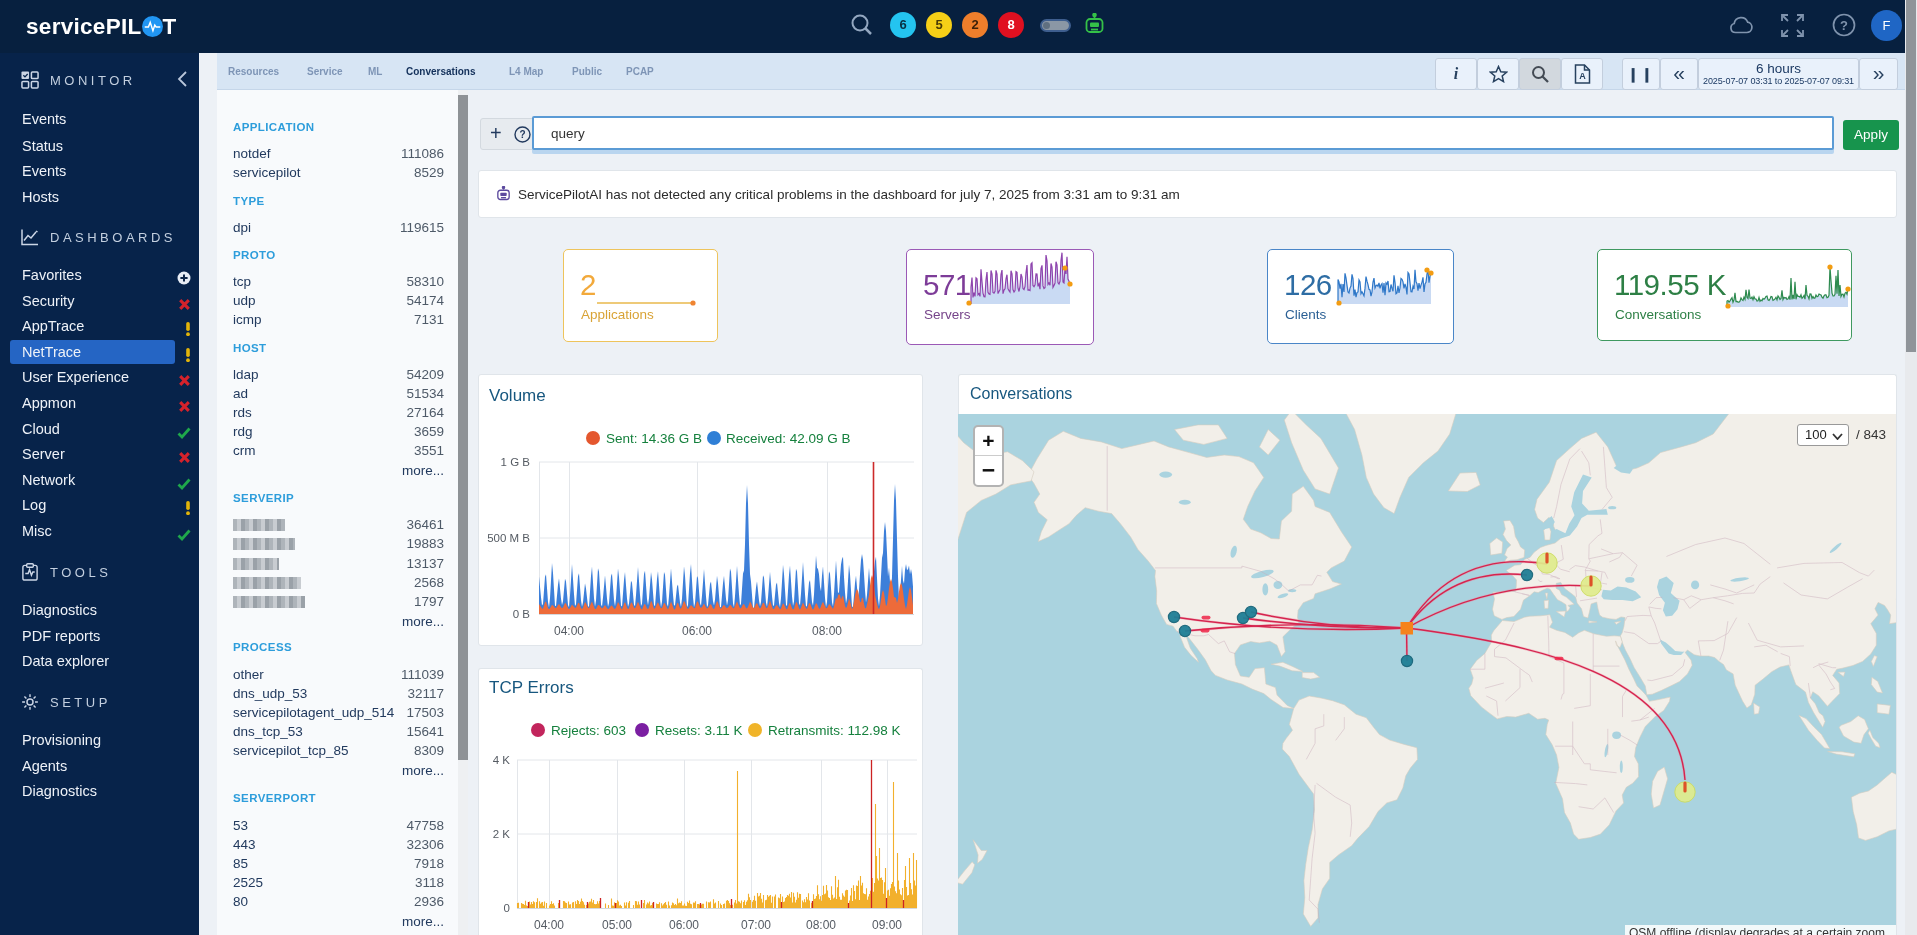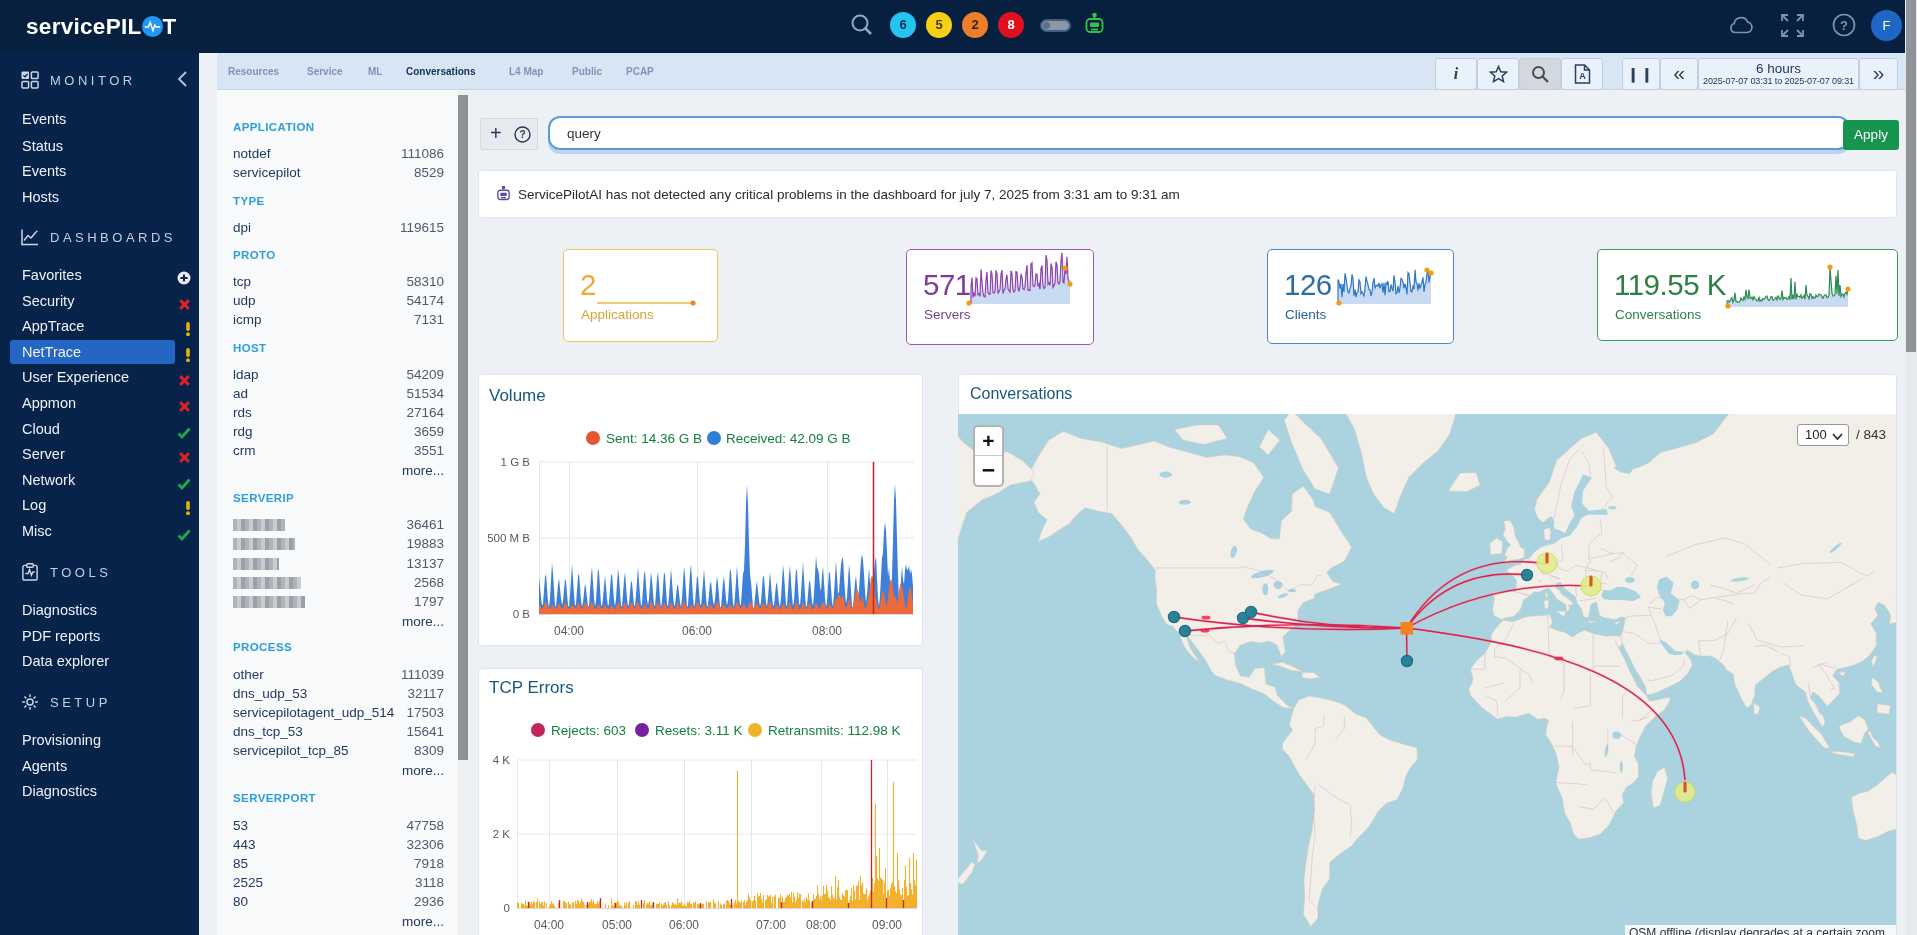--- a/index.html
+++ b/index.html
@@ -307,21 +307,21 @@
       <div class="fmore" style="top:824px">more...</div>
     </div>
 
 <div class="abs" style="left:480px;top:118px;width:58px;height:32px;background:#e7ebef;border:1px solid #d3d9df;border-radius:3px 0 0 3px">
   <span style="position:absolute;left:9px;top:3px;font-size:20px;color:#223a5e">+</span>
   <svg style="position:absolute;left:33px;top:7px" width="17" height="17" viewBox="0 0 17 17">
         <circle cx="8.5" cy="8.5" r="7.5" fill="none" stroke="#223a5e" stroke-width="1.4"></circle>
         <text x="8.5" y="12" text-anchor="middle" font-size="10" font-weight="700" fill="#223a5e" font-family="Liberation Sans">?</text>
       </svg>
 </div>
-<div class="abs" style="left:548px;top:116px;width:1302px;height:34px;background:#fff;border:2px solid #5b9bd5;border-radius:12px;box-shadow:0 4px 0 0 #b9d5ef">
+<div class="abs" style="left:532px;top:116px;width:1302px;height:34px;background:#fff;border:2px solid #5b9bd5;border-radius:2px;box-shadow:0 4px 0 0 #b9d5ef">
   <span style="position:absolute;left:17px;top:8px;font-size:13.5px;color:#333">query</span>
 </div>
 <div class="abs" style="left:1843px;top:120px;width:56px;height:30px;background:#17944d;border-radius:3px;color:#fff;font-size:13.5px;text-align:center;line-height:30px">Apply</div>
 <div class="panel" style="left:478px;top:170px;width:1419px;height:48px"></div>
 <svg class="abs" style="left:495px;top:186px" width="17" height="17" viewBox="0 0 23 24">
       <g stroke="#5c4a9e" stroke-width="1.9" fill="none">
         <path d="M11.5,1v4"></path>
         <circle cx="11.5" cy="2" r="1.5" fill="#5c4a9e"></circle>
         <rect x="3.5" y="6" width="16" height="13" rx="3.5"></rect>
         <rect x="7" y="9.5" width="9" height="4.5" rx="1" fill="#5c4a9e" stroke="none"></rect>
@@ -353,21 +353,21 @@
   <div class="cnum" style="color:#2e6da4">126</div>
   <svg class="abs" style="left:0;top:0" width="185" height="93" viewBox="1267 249 185 93">
         <path d="M1337,303L1337,278.6L1338,281.0L1339,287.7L1340,282.9L1341,296.2L1342,283.1L1343,291.0L1344,272.3L1345,276.8L1346,284.3L1347,290.9L1348,292.0L1349,287.1L1350,285.1L1351,273.3L1352,277.7L1353,294.6L1354,288.7L1355,296.2L1356,291.6L1357,291.0L1358,279.0L1359,281.0L1360,292.7L1361,290.8L1362,292.8L1363,294.9L1364,287.4L1365,275.5L1366,280.2L1367,283.6L1368,288.4L1369,288.9L1370,295.2L1371,290.8L1372,281.0L1373,277.1L1374,286.9L1375,284.7L1376,284.0L1377,285.2L1378,281.9L1379,287.4L1380,283.9L1381,282.6L1382,291.7L1383,282.1L1384,294.2L1385,281.9L1386,283.2L1387,280.0L1388,290.8L1389,290.5L1390,283.5L1391,287.2L1392,290.3L1393,274.3L1394,281.4L1395,292.8L1396,292.0L1397,284.9L1398,291.9L1399,287.0L1400,277.5L1401,278.3L1402,280.8L1403,287.4L1404,282.9L1405,286.4L1406,293.5L1407,271.5L1408,273.0L1409,281.6L1410,290.7L1411,290.9L1412,285.3L1413,288.0L1414,268.8L1415,280.8L1416,282.7L1417,289.7L1418,282.0L1419,287.6L1420,284.1L1421,281.1L1422,276.4L1423,291.0L1424,283.0L1425,281.2L1426,273.0L1427,269.0L1428,281.7L1429,275.0L1430,272.0L1430,303Z" fill="#c9daf3"></path>
         <path d="M1337,303L1337,278.6L1338,281.0L1339,287.7L1340,282.9L1341,296.2L1342,283.1L1343,291.0L1344,272.3L1345,276.8L1346,284.3L1347,290.9L1348,292.0L1349,287.1L1350,285.1L1351,273.3L1352,277.7L1353,294.6L1354,288.7L1355,296.2L1356,291.6L1357,291.0L1358,279.0L1359,281.0L1360,292.7L1361,290.8L1362,292.8L1363,294.9L1364,287.4L1365,275.5L1366,280.2L1367,283.6L1368,288.4L1369,288.9L1370,295.2L1371,290.8L1372,281.0L1373,277.1L1374,286.9L1375,284.7L1376,284.0L1377,285.2L1378,281.9L1379,287.4L1380,283.9L1381,282.6L1382,291.7L1383,282.1L1384,294.2L1385,281.9L1386,283.2L1387,280.0L1388,290.8L1389,290.5L1390,283.5L1391,287.2L1392,290.3L1393,274.3L1394,281.4L1395,292.8L1396,292.0L1397,284.9L1398,291.9L1399,287.0L1400,277.5L1401,278.3L1402,280.8L1403,287.4L1404,282.9L1405,286.4L1406,293.5L1407,271.5L1408,273.0L1409,281.6L1410,290.7L1411,290.9L1412,285.3L1413,288.0L1414,268.8L1415,280.8L1416,282.7L1417,289.7L1418,282.0L1419,287.6L1420,284.1L1421,281.1L1422,276.4L1423,291.0L1424,283.0L1425,281.2L1426,273.0L1427,269.0L1428,281.7L1429,275.0L1430,272.0" fill="none" stroke="#2e77c8" stroke-width="1.2"></path>
         <circle cx="1338" cy="302" r="2.6" fill="#f39c12"></circle>
         <circle cx="1426" cy="269" r="2.6" fill="#f39c12"></circle>
         <circle cx="1430" cy="272" r="2.6" fill="#f39c12"></circle>
       </svg>
   <div class="clab" style="color:#2a5f94">Clients</div>
 </div>
-<div class="card" style="left:1597px;top:249px;width:301px;height:92px;border:1.5px solid #3f9960">
+<div class="card" style="left:1597px;top:249px;width:255px;height:92px;border:1.5px solid #3f9960">
   <div class="cnum" style="color:#2d7f45">119.55 K</div>
   <svg class="abs" style="left:0;top:0" width="253" height="90" viewBox="1597 249 253 90">
         <path d="M1726,306L1726,300.0L1727,299.5L1728,301.2L1729,299.8L1730,298.2L1731,296.8L1732,301.2L1733,298.8L1734,291.9L1735,300.6L1736,300.4L1737,301.1L1738,301.1L1739,300.2L1740,296.9L1741,298.6L1742,299.5L1743,296.2L1744,298.3L1745,288.8L1746,296.2L1747,297.5L1748,288.5L1749,297.1L1750,297.5L1751,296.1L1752,298.7L1753,295.7L1754,297.9L1755,298.0L1756,300.1L1757,299.8L1758,296.5L1759,300.2L1760,299.0L1761,299.8L1762,297.5L1763,298.2L1764,297.1L1765,295.5L1766,295.1L1767,298.9L1768,299.4L1769,298.0L1770,295.5L1771,295.8L1772,299.3L1773,298.8L1774,297.9L1775,296.4L1776,298.9L1777,294.9L1778,296.4L1779,298.5L1780,297.4L1781,289.2L1782,298.6L1783,296.4L1784,297.0L1785,296.6L1786,298.5L1787,297.9L1788,295.7L1789,298.6L1790,277.1L1791,298.5L1792,293.8L1793,298.0L1794,280.7L1795,298.3L1796,293.6L1797,295.4L1798,295.3L1799,296.3L1800,293.9L1801,297.3L1802,296.2L1803,294.5L1804,298.1L1805,284.0L1806,294.3L1807,295.3L1808,297.9L1809,293.0L1810,293.1L1811,297.3L1812,295.5L1813,297.2L1814,296.9L1815,293.9L1816,295.7L1817,295.2L1818,293.0L1819,293.5L1820,293.9L1821,296.1L1822,297.1L1823,294.9L1824,293.9L1825,293.9L1826,296.7L1827,296.3L1828,294.4L1829,266.0L1830,280.0L1831,292.1L1832,295.0L1833,295.0L1834,293.4L1835,274.8L1836,292.8L1837,269.1L1838,295.0L1839,284.0L1840,295.4L1841,293.3L1842,293.1L1843,296.0L1844,292.2L1845,291.2L1846,293.2L1847,288.0L1847,306Z" fill="#c9daf3"></path>
         <path d="M1726,306L1726,300.0L1727,299.5L1728,301.2L1729,299.8L1730,298.2L1731,296.8L1732,301.2L1733,298.8L1734,291.9L1735,300.6L1736,300.4L1737,301.1L1738,301.1L1739,300.2L1740,296.9L1741,298.6L1742,299.5L1743,296.2L1744,298.3L1745,288.8L1746,296.2L1747,297.5L1748,288.5L1749,297.1L1750,297.5L1751,296.1L1752,298.7L1753,295.7L1754,297.9L1755,298.0L1756,300.1L1757,299.8L1758,296.5L1759,300.2L1760,299.0L1761,299.8L1762,297.5L1763,298.2L1764,297.1L1765,295.5L1766,295.1L1767,298.9L1768,299.4L1769,298.0L1770,295.5L1771,295.8L1772,299.3L1773,298.8L1774,297.9L1775,296.4L1776,298.9L1777,294.9L1778,296.4L1779,298.5L1780,297.4L1781,289.2L1782,298.6L1783,296.4L1784,297.0L1785,296.6L1786,298.5L1787,297.9L1788,295.7L1789,298.6L1790,277.1L1791,298.5L1792,293.8L1793,298.0L1794,280.7L1795,298.3L1796,293.6L1797,295.4L1798,295.3L1799,296.3L1800,293.9L1801,297.3L1802,296.2L1803,294.5L1804,298.1L1805,284.0L1806,294.3L1807,295.3L1808,297.9L1809,293.0L1810,293.1L1811,297.3L1812,295.5L1813,297.2L1814,296.9L1815,293.9L1816,295.7L1817,295.2L1818,293.0L1819,293.5L1820,293.9L1821,296.1L1822,297.1L1823,294.9L1824,293.9L1825,293.9L1826,296.7L1827,296.3L1828,294.4L1829,266.0L1830,280.0L1831,292.1L1832,295.0L1833,295.0L1834,293.4L1835,274.8L1836,292.8L1837,269.1L1838,295.0L1839,284.0L1840,295.4L1841,293.3L1842,293.1L1843,296.0L1844,292.2L1845,291.2L1846,293.2L1847,288.0" fill="none" stroke="#2e8b4f" stroke-width="1.2"></path>
         <circle cx="1727" cy="305" r="2.6" fill="#f39c12"></circle>
         <circle cx="1829" cy="266" r="2.6" fill="#f39c12"></circle>
         <circle cx="1847" cy="288" r="2.6" fill="#f39c12"></circle>
       </svg>
   <div class="clab" style="color:#2d7f45">Conversations</div>
 </div>
@@ -409,21 +409,21 @@
 <path d="M517,908.5H917" stroke="#d4d8dd" stroke-width="1"></path>
 <path d="M517.5,908V902.9M518.5,908V902.7M521.5,908V903.1M522.5,908V903.7M523.5,908V904.1M524.5,908V905.0M525.5,908V900.7M526.5,908V905.6M527.5,908V905.9M529.5,908V901.6M530.5,908V904.6M531.5,908V902.0M532.5,908V904.1M533.5,908V901.3M534.5,908V902.2M536.5,908V901.9M537.5,908V898.3M539.5,908V901.2M540.5,908V903.8M541.5,908V902.6M542.5,908V902.1M543.5,908V905.7M544.5,908V901.6M546.5,908V902.9M549.5,908V905.6M550.5,908V904.1M551.5,908V901.3M552.5,908V904.1M553.5,908V903.2M554.5,908V905.4M558.5,908V903.1M563.5,908V901.0M564.5,908V901.2M565.5,908V902.5M566.5,908V903.1M568.5,908V901.5M569.5,908V904.6M570.5,908V904.2M572.5,908V902.5M573.5,908V901.9M575.5,908V901.3M576.5,908V903.9M577.5,908V899.9M578.5,908V901.1M579.5,908V904.1M580.5,908V901.8M581.5,908V898.4M582.5,908V901.0M583.5,908V902.2M584.5,908V904.8M586.5,908V904.9M588.5,908V903.4M589.5,908V901.7M590.5,908V901.6M591.5,908V898.7M592.5,908V902.5M593.5,908V899.9M594.5,908V904.0M595.5,908V904.3M596.5,908V904.0M597.5,908V901.3M598.5,908V903.5M599.5,908V901.1M605.5,908V903.6M608.5,908V905.1M611.5,908V898.6M612.5,908V905.6M613.5,908V905.7M614.5,908V902.3M616.5,908V902.9M617.5,908V900.2M618.5,908V901.5M619.5,908V905.5M620.5,908V904.8M621.5,908V905.9M624.5,908V902.6M625.5,908V905.6M626.5,908V902.3M628.5,908V902.8M629.5,908V901.1M633.5,908V905.1M635.5,908V901.1M636.5,908V901.2M637.5,908V904.7M638.5,908V901.4M639.5,908V904.6M643.5,908V903.1M644.5,908V900.0M646.5,908V904.4M647.5,908V902.6M648.5,908V903.6M649.5,908V901.4M650.5,908V905.4M651.5,908V905.1M652.5,908V903.1M656.5,908V903.4M657.5,908V904.0M658.5,908V904.1M659.5,908V902.3M661.5,908V903.3M662.5,908V905.4M663.5,908V904.3M664.5,908V902.9M665.5,908V902.1M666.5,908V904.8M668.5,908V901.6M669.5,908V905.4M671.5,908V905.3M672.5,908V902.4M673.5,908V903.3M674.5,908V905.1M675.5,908V904.0M676.5,908V905.2M677.5,908V898.4M678.5,908V903.2M679.5,908V902.5M680.5,908V903.0M681.5,908V901.3M682.5,908V905.4M683.5,908V905.4M684.5,908V903.4M685.5,908V905.7M686.5,908V906.0M687.5,908V901.8M688.5,908V902.9M689.5,908V900.6M690.5,908V903.7M691.5,908V904.2M693.5,908V902.5M694.5,908V902.8M695.5,908V901.2M697.5,908V903.9M698.5,908V904.1M699.5,908V904.5M701.5,908V904.6M702.5,908V903.7M703.5,908V903.8M706.5,908V901.6M708.5,908V902.3M709.5,908V902.4M710.5,908V901.6M713.5,908V899.3M714.5,908V903.4M715.5,908V902.5M718.5,908V901.0M720.5,908V903.6M721.5,908V904.9M723.5,908V903.9M724.5,908V903.6M726.5,908V900.7M727.5,908V900.0M728.5,908V901.0M729.5,908V903.2M730.5,908V904.9M732.5,908V904.8M734.5,908V902.5M735.5,908V900.1M736.5,908V903.4M737.5,908V771.0M738.5,908V901.3M739.5,908V901.7M740.5,908V903.2M741.5,908V900.4M743.5,908V902.1M744.5,908V900.2M745.5,908V904.9M746.5,908V901.8M747.5,908V900.2M748.5,908V893.8M749.5,908V897.2M750.5,908V900.0M752.5,908V901.7M753.5,908V900.0M754.5,908V895.8M755.5,908V900.7M757.5,908V893.1M758.5,908V896.4M759.5,908V895.7M760.5,908V892.9M761.5,908V898.8M762.5,908V902.5M763.5,908V894.9M765.5,908V900.3M766.5,908V899.8M767.5,908V895.1M768.5,908V896.8M769.5,908V895.7M770.5,908V894.9M771.5,908V902.7M772.5,908V896.5M774.5,908V896.4M775.5,908V894.5M778.5,908V897.5M779.5,908V898.2M780.5,908V894.0M782.5,908V896.5M783.5,908V902.0M784.5,908V901.5M785.5,908V898.1M786.5,908V897.0M787.5,908V894.9M788.5,908V895.8M789.5,908V893.7M790.5,908V897.6M791.5,908V892.1M792.5,908V902.6M793.5,908V892.8M794.5,908V896.8M795.5,908V902.6M796.5,908V899.7M797.5,908V892.3M798.5,908V897.8M799.5,908V893.7M800.5,908V893.9M802.5,908V900.5M803.5,908V902.2M804.5,908V899.3M805.5,908V902.3M806.5,908V897.1M807.5,908V899.5M808.5,908V893.3M809.5,908V900.4M811.5,908V902.8M813.5,908V894.2M814.5,908V899.1M815.5,908V898.6M816.5,908V896.1M817.5,908V885.3M818.5,908V894.3M819.5,908V899.2M820.5,908V896.3M821.5,908V900.7M822.5,908V894.9M823.5,908V885.8M824.5,908V894.3M825.5,908V893.5M826.5,908V885.1M827.5,908V890.6M828.5,908V897.3M829.5,908V898.0M830.5,908V900.1M831.5,908V886.2M832.5,908V894.7M833.5,908V898.5M834.5,908V897.4M835.5,908V876.0M836.5,908V898.9M837.5,908V887.2M838.5,908V879.7M839.5,908V896.8M840.5,908V899.7M841.5,908V899.8M842.5,908V893.3M843.5,908V895.4M844.5,908V896.7M845.5,908V890.5M846.5,908V889.7M847.5,908V890.1M849.5,908V900.5M850.5,908V895.6M851.5,908V887.9M852.5,908V900.9M853.5,908V885.3M854.5,908V890.9M855.5,908V899.3M856.5,908V885.6M857.5,908V886.1M858.5,908V880.6M859.5,908V899.9M860.5,908V876.0M861.5,908V885.5M862.5,908V882.8M863.5,908V893.2M864.5,908V893.9M865.5,908V894.2M866.5,908V888.3M867.5,908V899.7M868.5,908V896.6M869.5,908V894.1M870.5,908V890.8M872.5,908V878.1M873.5,908V891.7M874.5,908V883.0M875.5,908V804.0M876.5,908V856.0M877.5,908V878.6M878.5,908V880.6M879.5,908V848.0M880.5,908V878.0M881.5,908V877.6M882.5,908V880.1M883.5,908V893.7M884.5,908V882.3M885.5,908V868.0M887.5,908V890.6M888.5,908V889.8M889.5,908V895.8M890.5,908V888.2M891.5,908V884.0M892.5,908V882.1M893.5,908V782.0M894.5,908V886.4M895.5,908V891.2M896.5,908V893.2M897.5,908V853.0M898.5,908V880.5M899.5,908V889.5M900.5,908V894.2M901.5,908V895.3M902.5,908V888.1M904.5,908V880.0M905.5,908V866.0M906.5,908V887.0M907.5,908V895.4M908.5,908V895.0M909.5,908V858.0M910.5,908V883.0M911.5,908V889.2M912.5,908V894.4M913.5,908V853.0M914.5,908V880.5M915.5,908V885.5M916.5,908V860.0" fill="none" stroke="#f2b02c" stroke-width="1.1"></path>
 <path d="M528.5,908V902.0M559.5,908V900.0M587.5,908V902.0M600.5,908V898.0M615.5,908V903.0M641.5,908V900.0M653.5,908V902.0M700.5,908V903.0M731.5,908V899.0M781.5,908V902.0M812.5,908V901.0M848.5,908V903.0M871.5,908V760.0M886.5,908V898.0M903.5,908V900.0" fill="none" stroke="#cc2222" stroke-width="1.3"></path>
 </svg>
 <div class="axlab" style="left:478px;top:754px;width:32px;text-align:right">4 K</div>
 <div class="axlab" style="left:478px;top:828px;width:32px;text-align:right">2 K</div>
 <div class="axlab" style="left:478px;top:902px;width:32px;text-align:right">0</div>
 <div class="axlab" style="left:529px;top:918px;width:40px;text-align:center;font-size:12px">04:00</div>
 <div class="axlab" style="left:597px;top:918px;width:40px;text-align:center;font-size:12px">05:00</div>
 <div class="axlab" style="left:664px;top:918px;width:40px;text-align:center;font-size:12px">06:00</div>
-<div class="axlab" style="left:756px;top:918px;width:40px;text-align:left;font-size:12px">07:00</div>
+<div class="axlab" style="left:731px;top:918px;width:40px;text-align:right;font-size:12px">07:00</div>
 <div class="axlab" style="left:801px;top:918px;width:40px;text-align:center;font-size:12px">08:00</div>
 <div class="axlab" style="left:867px;top:918px;width:40px;text-align:center;font-size:12px">09:00</div>
 
 <div class="panel" style="left:958px;top:374px;width:939px;height:561px;border-bottom:none;border-radius:3px 3px 0 0"></div>
 <div class="ptitle" style="left:970px;top:385px;font-size:16px">Conversations</div>
 <svg class="abs" style="left:958px;top:414px" width="938" height="521" viewBox="958 414 938 521">
 <rect x="958" y="414" width="938" height="521" fill="#aad3df"></rect>
 <g fill="#f2efe9" stroke="#d5ccc0" stroke-width="0.6">
         <path d="M1028.1,475.3L1036.9,459.0L1048.6,440.2L1063.3,431.3L1080.8,438.4L1101.3,441.9L1121.8,448.6L1139.4,444.4L1154.0,441.0L1168.7,446.9L1189.2,452.6L1206.7,457.4L1224.3,455.0L1238.9,456.6L1253.6,462.8L1263.8,477.4L1255.0,490.9L1247.7,506.5L1243.3,519.3L1250.6,529.1L1260.9,532.8L1271.1,538.5L1279.3,539.0L1281.4,520.9L1291.6,511.2L1292.2,494.1L1303.3,486.3L1313.6,500.4L1315.1,506.5L1329.7,512.4L1341.4,531.7L1351.7,547.0L1344.3,561.1L1331.2,567.9L1326.8,572.3L1332.6,581.6L1341.4,584.1L1329.7,589.0L1315.1,593.8L1313.6,598.5L1303.3,602.7L1298.1,610.3L1297.5,617.6L1299.0,622.3L1291.6,628.3L1282.9,636.8L1285.2,651.8L1281.4,656.6L1277.0,645.2L1269.7,641.2L1259.4,642.9L1250.6,641.6L1240.4,644.9L1234.5,653.4L1235.4,664.5L1240.4,676.0L1249.2,677.3L1255.0,668.6L1264.4,667.7L1265.9,684.0L1275.5,687.6L1277.0,695.1L1287.2,705.4L1294.0,708.6L1283.1,707.5L1271.1,699.5L1263.8,693.6L1252.1,689.1L1241.9,684.0L1227.2,680.0L1215.5,675.4L1211.1,670.8L1205.3,659.8L1197.9,649.5L1188.6,637.5L1184.5,634.8L1176.9,631.4L1173.1,626.2L1166.6,624.4L1161.3,615.1L1156.4,603.5L1156.7,591.0L1154.9,576.6L1155.5,570.5L1148.2,561.1L1137.9,549.4L1130.6,536.9L1120.4,523.7L1111.6,513.6L1098.4,511.2L1085.2,507.7L1076.4,515.3L1069.1,523.7L1058.9,530.2L1048.6,536.9L1038.4,541.5L1041.3,531.7L1047.2,519.8L1038.4,512.4L1034.0,502.3L1039.8,494.1L1034.0,483.6L1028.1,475.3Z"></path>
         <path d="M1198.5,662.3L1191.2,655.6L1184.5,647.2L1179.8,635.5L1185.6,634.8L1190.3,648.2L1197.1,658.5L1198.5,662.3Z"></path>

